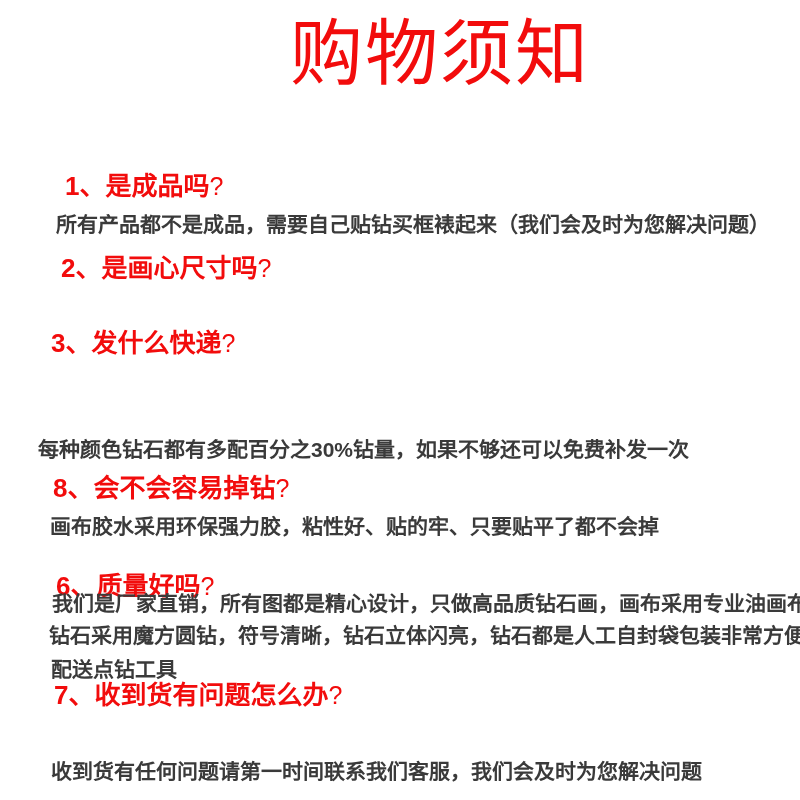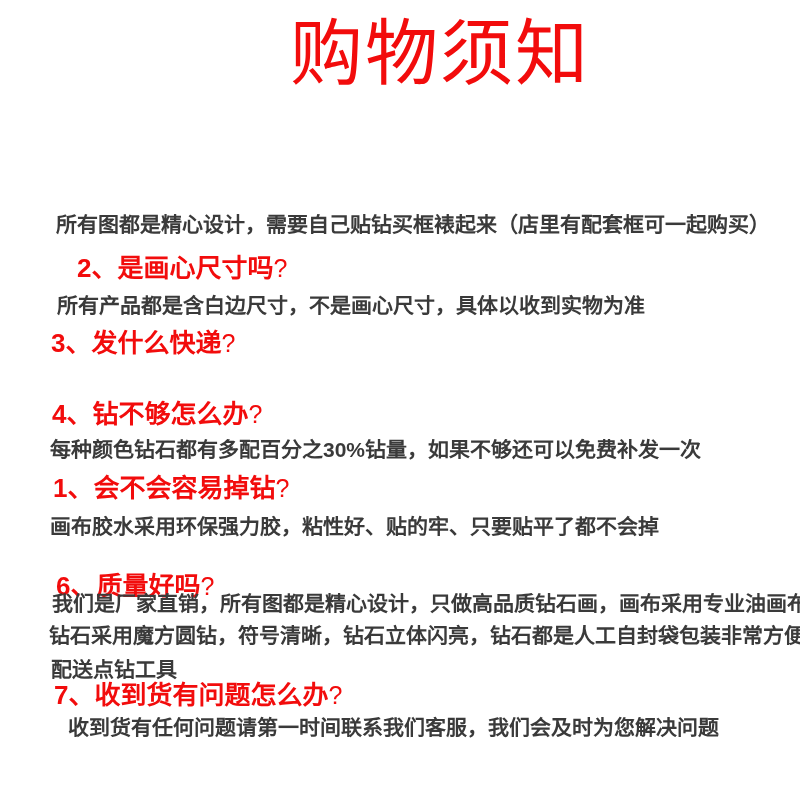--- a/index.html
+++ b/index.html
@@ -49,53 +49,52 @@
     position: absolute;
     color: var(--ink);
     font-size: 21px;
     line-height: 1.2;
     font-weight: 700;
     white-space: nowrap;
   }
   
   #q1 { left: 65px; top: 171px; }
   #a1 { left: 56px; top: 212px; }
-  #q2 { left: 77px; top: 253px; }
+  #q2 { left: 61px; top: 253px; }
   #a2 { left: 57px; top: 293px; }
   #q3 { left: 51px; top: 328px; }
   #a3 { left: 48px; top: 362px; }
   #q4 { left: 52px; top: 399px; }
-  #a4 { left: 50px; top: 437px; }
+  #a4 { left: 38px; top: 437px; }
   #q5 { left: 53px; top: 473px; }
   #a5 { left: 50px; top: 514px; }
   #q6 { left: 56px; top: 551px; margin-top: 20px; }
   #a6-0 { left: 52px; top: 591px; }
   #a6-1 { left: 49px; top: 623px; }
   #a6-2 { left: 51px; top: 657px; }
   #q7 { left: 54px; top: 680px; }
-  #a7 { left: 51px; top: 715px; margin-left: 17px; }
+  #a7 { left: 51px; top: 759px; }
 </style>
 </head>
 <body>
 
 <div class="page">
 
   <div class="title">购物须知</div>
 
-  <div class="a" id="a1">所有图都是精心设计，需要自己贴钻买框裱起来（店里有配套框可一起购买）</div>
+  <div class="q" id="q1"><span>1、是成品吗</span><span class="qm">?</span></div>
+  <div class="a" id="a1">所有产品都不是成品，需要自己贴钻买框裱起来（我们会及时为您解决问题）</div>
 
   <div class="q" id="q2"><span>2、是画心尺寸吗</span><span class="qm">?</span></div>
-  <div class="a" id="a2">所有产品都是含白边尺寸，不是画心尺寸，具体以收到实物为准</div>
 
   <div class="q" id="q3"><span>3、发什么快递</span><span class="qm">?</span></div>
 
-  <div class="q" id="q4"><span>4、钻不够怎么办</span><span class="qm">?</span></div>
   <div class="a" id="a4">每种颜色钻石都有多配百分之30%钻量，如果不够还可以免费补发一次</div>
 
-  <div class="q" id="q5"><span>1、会不会容易掉钻</span><span class="qm">?</span></div>
+  <div class="q" id="q5"><span>8、会不会容易掉钻</span><span class="qm">?</span></div>
   <div class="a" id="a5">画布胶水采用环保强力胶，粘性好、贴的牢、只要贴平了都不会掉</div>
 
   <div class="q" id="q6"><span>6、质量好吗</span><span class="qm">?</span></div>
   <div class="a" id="a6-0">我们是厂家直销，所有图都是精心设计，只做高品质钻石画，画布采用专业油画布，</div>
   <div class="a" id="a6-1">钻石采用魔方圆钻，符号清晰，钻石立体闪亮，钻石都是人工自封袋包装非常方便，</div>
   <div class="a" id="a6-2">配送点钻工具</div>
 
   <div class="q" id="q7"><span>7、收到货有问题怎么办</span><span class="qm">?</span></div>
   <div class="a" id="a7">收到货有任何问题请第一时间联系我们客服，我们会及时为您解决问题</div>
 

